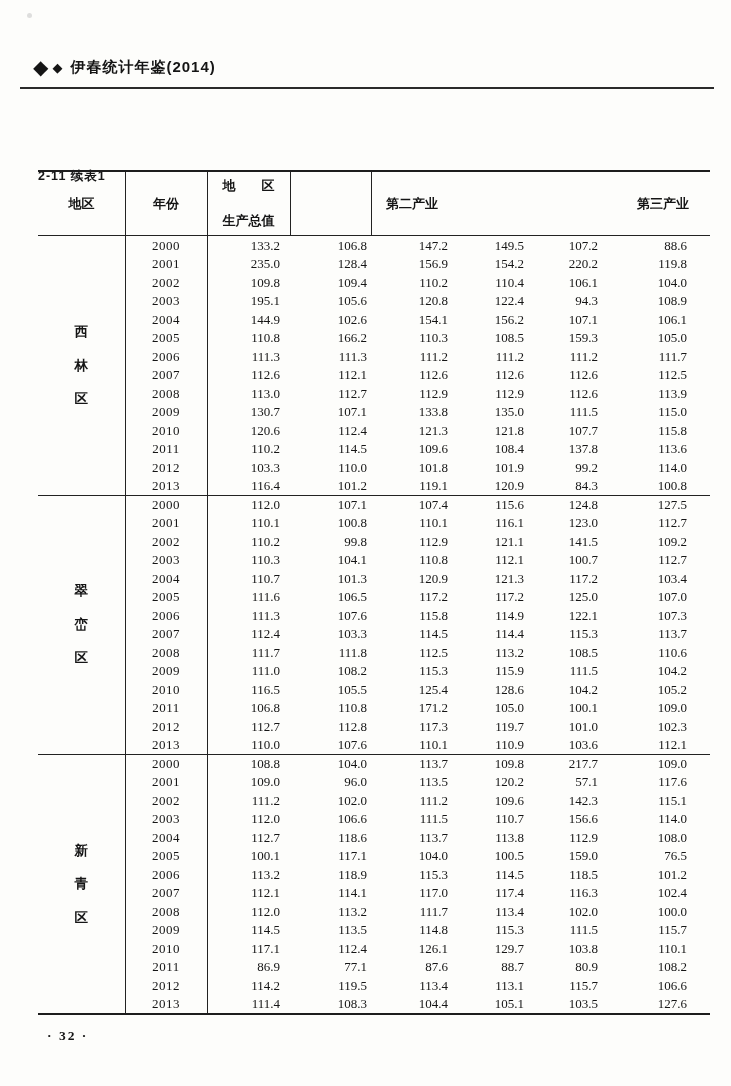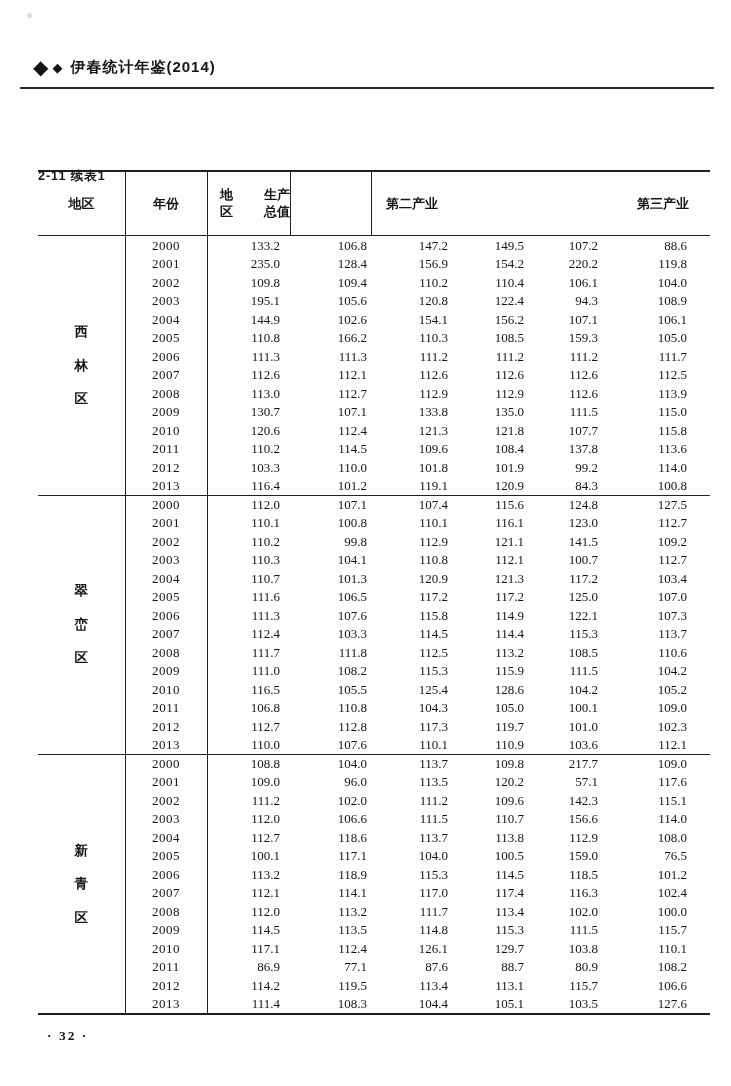--- a/index.html
+++ b/index.html
@@ -37,21 +37,21 @@
   }
   
   .thead {
     position:relative; height:64px;
     border-bottom:1px solid #222;
     font-weight:bold; font-size:13px;
   }
   .h { position:absolute; display:flex; align-items:center; justify-content:center; }
   .h-region { left:0;   width:87px;  top:0; bottom:0; }
   .h-year   { left:87px; width:82px; top:0; bottom:0; }
-  .h-gdp    { left:169px; width:83px; top:0; bottom:0; flex-direction:row; justify-content:center; gap:18px; line-height:1.25; }
+  .h-gdp    { left:169px; width:83px; top:0; bottom:0; flex-direction:column; justify-content:center; gap:18px; line-height:1.25; }
   .h-gdp span { display:block; text-align:center; }
   .h-p1     { left:252px; width:81px; top:0; bottom:0; }
   .h-p2     { left:333px; width:82px; top:0; bottom:0; }
   .h-p3     { left:578px; width:94px; top:0; bottom:0; }
   .vl { position:absolute; top:0; bottom:0; width:1px; background:#222; }
   .vl1 { left:87px; } .vl2 { left:169px; } .vl3 { left:252px; } .vl4 { left:333px; }
   .nested-box {
     position:absolute; left:415px; width:163px; top:19px; bottom:0;
     border-top:1px solid #222; border-left:1px solid #222; border-right:1px solid #222;
     display:flex;
@@ -374,21 +374,21 @@
     <td class="num c-p1">105.5</td>
     <td class="num c-p2">125.4</td>
     <td class="num c-ind">128.6</td>
     <td class="num c-con">104.2</td>
     <td class="num c-p3">105.2</td>
   </tr>
         <tr>
     <td class="year-cell">2011</td>
     <td class="num c-gdp">106.8</td>
     <td class="num c-p1">110.8</td>
-    <td class="num c-p2">104.3</td>
+    <td class="num c-p2">171.2</td>
     <td class="num c-ind">105.0</td>
     <td class="num c-con">100.1</td>
     <td class="num c-p3">109.0</td>
   </tr>
         <tr>
     <td class="year-cell">2012</td>
     <td class="num c-gdp">112.7</td>
     <td class="num c-p1">112.8</td>
     <td class="num c-p2">117.3</td>
     <td class="num c-ind">119.7</td>

